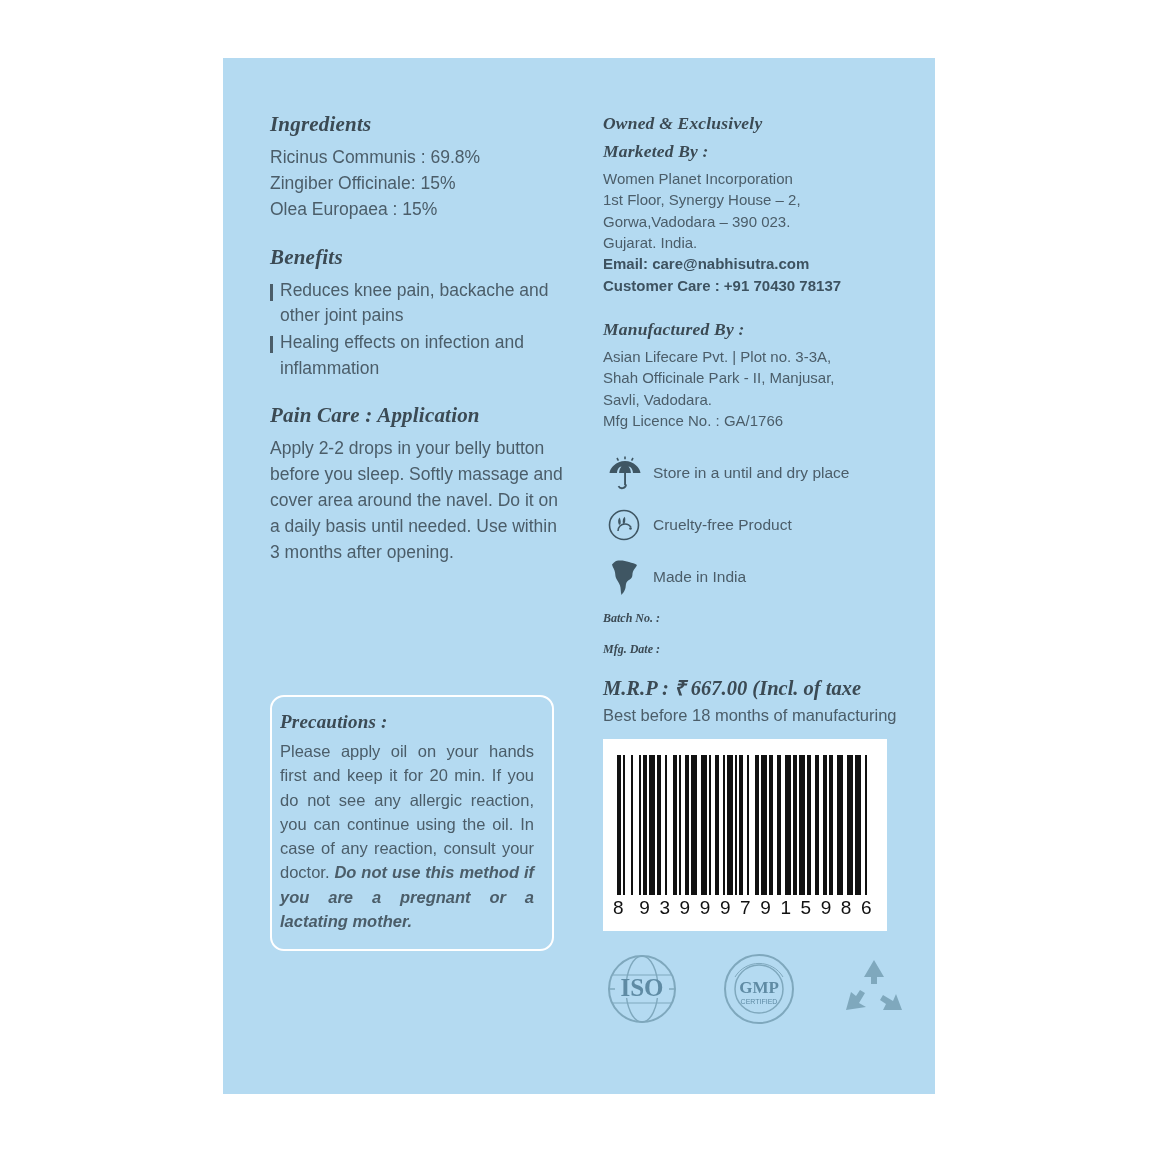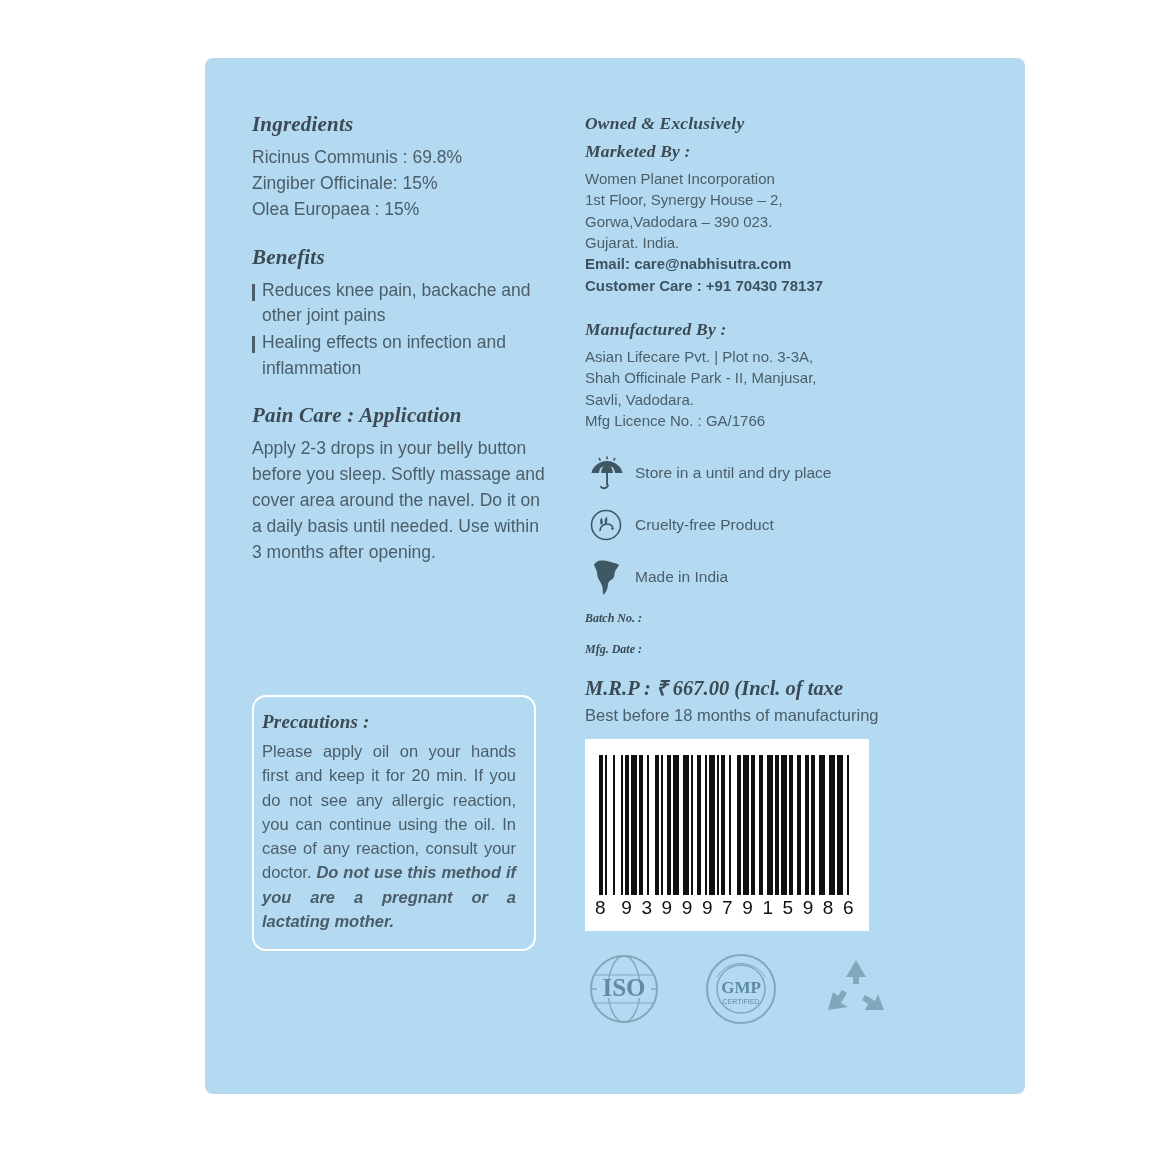--- a/index.html
+++ b/index.html
@@ -9,26 +9,25 @@
   }
   body {
     width: 1152px;
     height: 1152px;
     font-family: "Liberation Sans", sans-serif;
     position: relative;
     overflow: hidden;
   }
   #label {
     position: absolute;
-    left: 205px;
+    left: 223px;
     top: 58px;
-    width: 820px;
+    width: 712px;
     height: 1036px;
     background: #b4daf1;
-    border-radius: 8px;
   }
   .col-left {
     position: absolute;
     left: 47px;
     top: 54px;
     width: 300px;
   }
   .col-right {
     position: absolute;
     left: 380px;
@@ -227,21 +226,21 @@
         <div class="btxt">Reduces knee pain, backache and other joint pains</div>
       </div>
       <div class="benefit">
         <div class="bar"></div>
         <div class="btxt">Healing effects on infection and inflammation</div>
       </div>
     </div>
 
     <div class="block">
       <div class="heading">Pain Care : Application</div>
-      <p class="body-text">Apply 2-3 drops in your belly button before you sleep. Softly massage and cover area around the navel. Do it on a daily basis until needed. Use within 3 months after opening.</p>
+      <p class="body-text">Apply 2-2 drops in your belly button before you sleep. Softly massage and cover area around the navel. Do it on a daily basis until needed. Use within 3 months after opening.</p>
     </div>
 
   </div>
 
   <div class="prec-box">
     <div class="heading">Precautions :</div>
     <p class="prec-text"><span>Please apply oil on your hands first and keep it for 20 min. If you do not see any allergic reaction, you can continue using the oil. In case of any reaction, consult your doctor. </span><span class="em">Do not use this method if you are a pregnant or a lactating mother.</span></p>
   </div>
 
   <div class="col-right">

